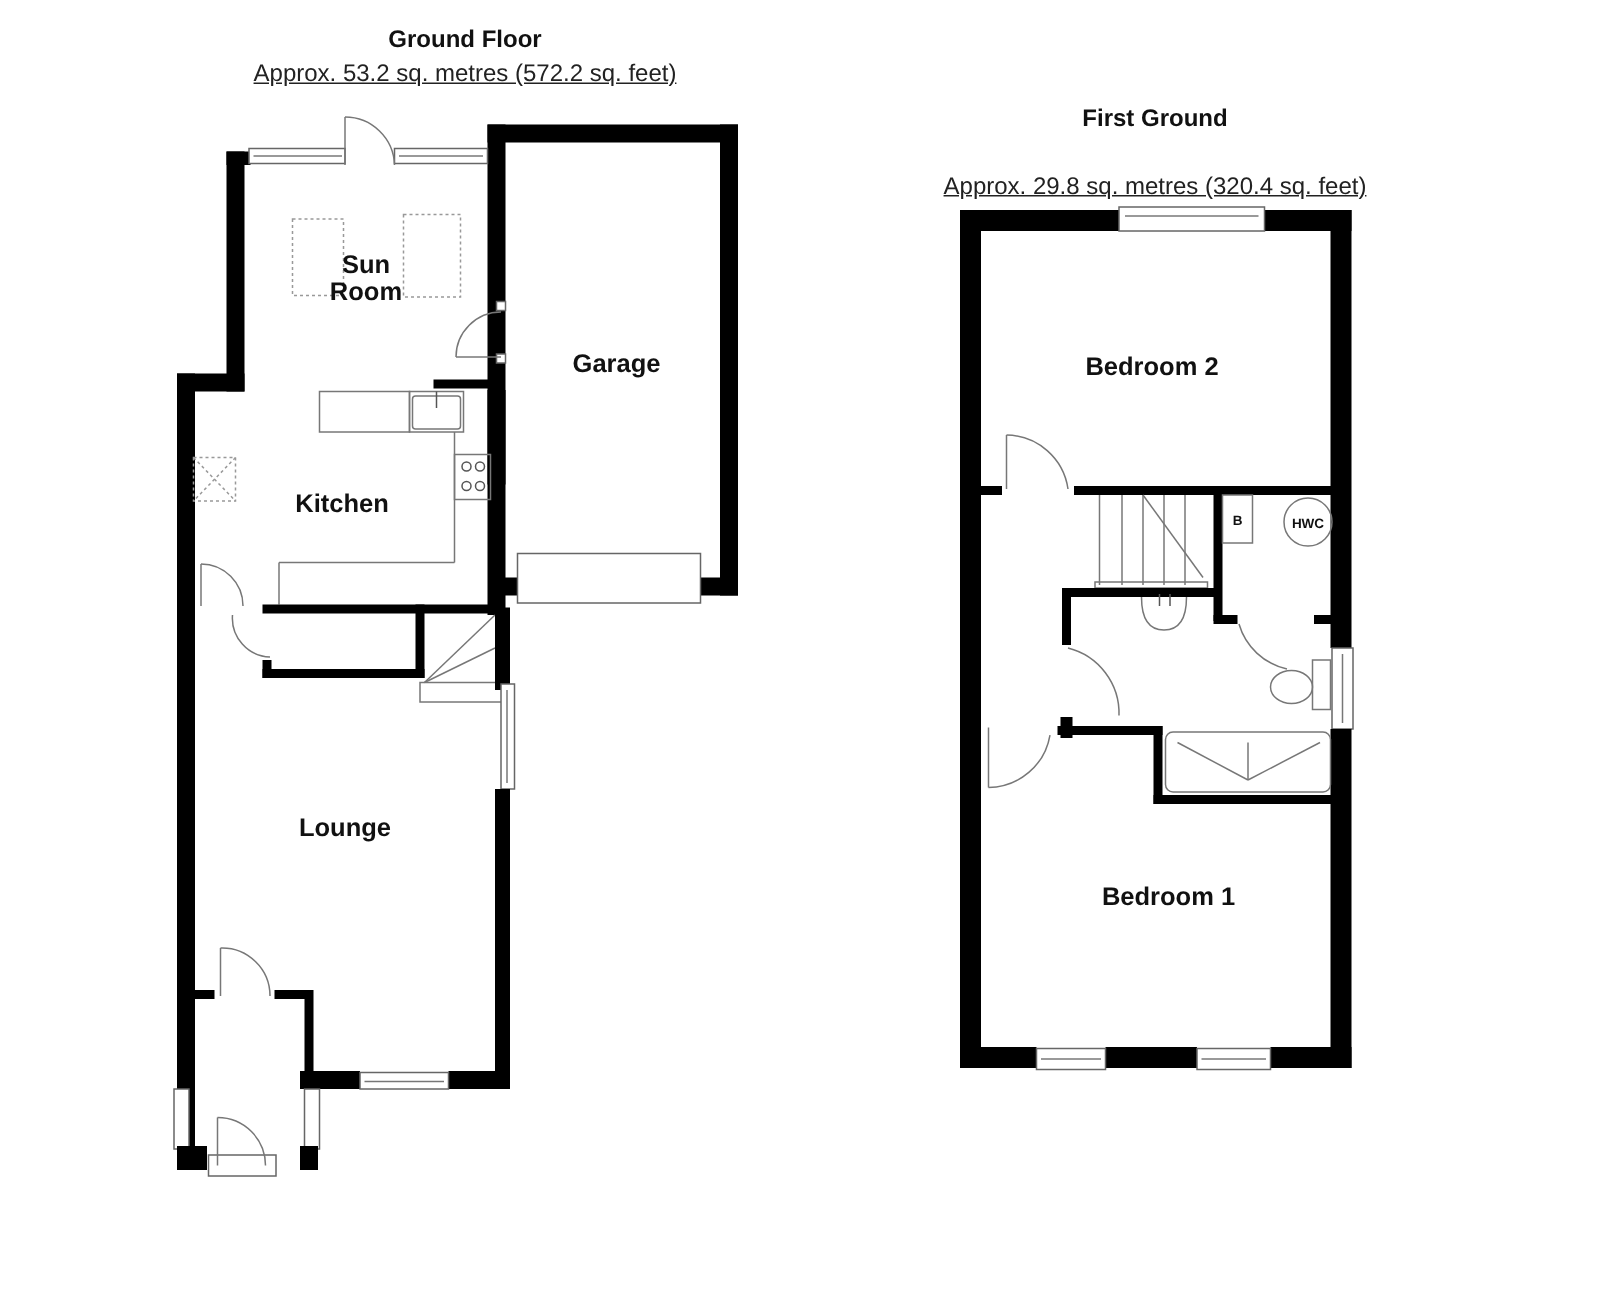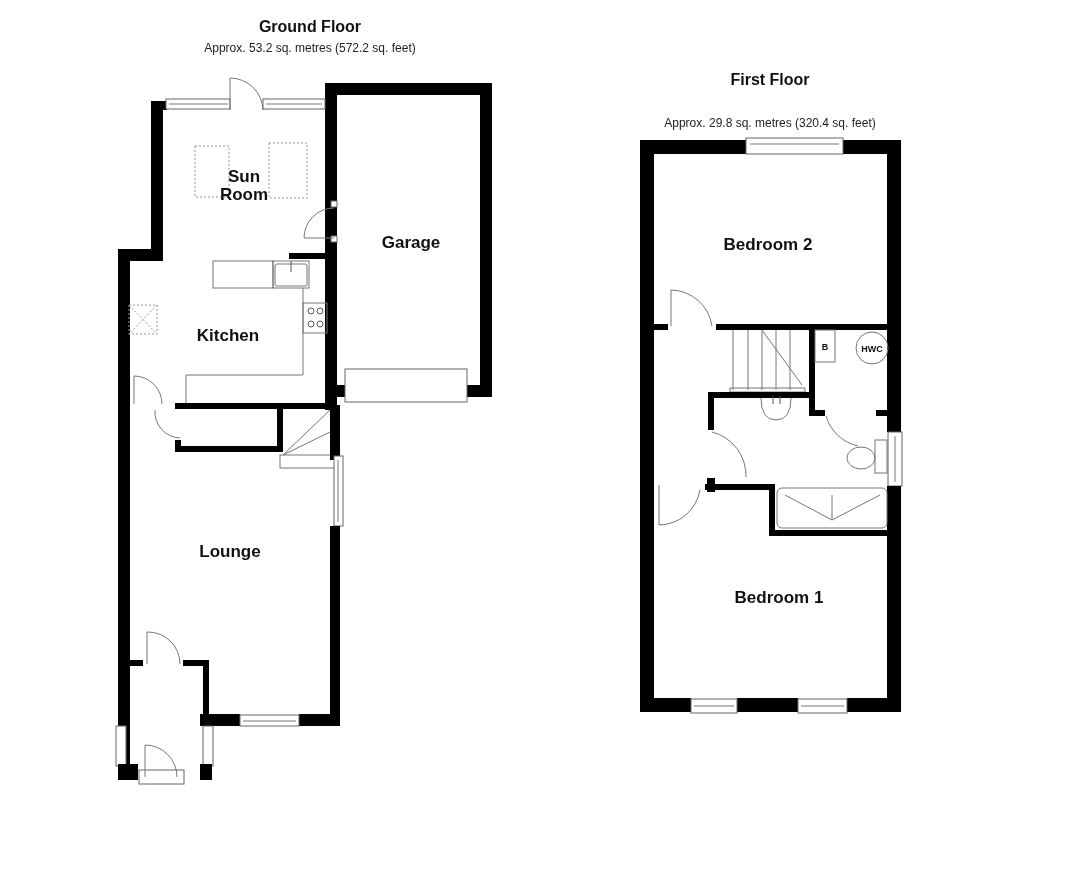--- a/index.html
+++ b/index.html
@@ -1,34 +1,34 @@
 <!DOCTYPE html>
 <html><head>
   <meta charset="utf-8">
   <style>
     html, body { margin: 0; padding: 0; background: #ffffff; }
     body { width: 1073px; height: 869px; position: relative; overflow: hidden; font-family: "Liberation Sans", sans-serif; color: #111; }
     .floor-title { position: absolute; text-align: center; font-weight: bold; font-size: 16px; color: #111; }
-    .floor-sub { position: absolute; text-align: center; font-size: 12px; color: #222; }
+    .floor-sub { position: absolute; text-align: center; font-size: 16px; color: #222; text-decoration: underline; }
     svg.plan { position: absolute; left: 0; top: 0; }
     .wall { fill: #000; }
     .thin { fill: none; stroke: #777; stroke-width: 1; }
     .thin-dark { fill: none; stroke: #555; stroke-width: 1; }
     .dash { fill: none; stroke: #999; stroke-width: 1; stroke-dasharray: 2 2; }
     .win { fill: #fff; stroke: #666; stroke-width: 1; }
     .room-label { font-family: "Liberation Sans", sans-serif; font-weight: bold; font-size: 17px; fill: #111; text-anchor: middle; }
     .small-label { font-family: "Liberation Sans", sans-serif; font-weight: bold; font-size: 9px; fill: #111; text-anchor: middle; }
   </style>
 </head>
 <body>
 
 <div class="floor-title" style="left:150px; top:18px; width:320px;">Ground Floor</div>
 <div class="floor-sub" style="left:150px; top:41px; width:320px;">Approx. 53.2 sq. metres (572.2 sq. feet)</div>
 
-<div class="floor-title" style="left:610px; top:71px; width:320px;">First Floor</div>
+<div class="floor-title" style="left:610px; top:71px; width:320px;">First Ground</div>
 <div class="floor-sub" style="left:610px; top:116px; width:320px;">Approx. 29.8 sq. metres (320.4 sq. feet)</div>
 
 <svg class="plan" width="1073" height="869" viewBox="0 0 1073 869" xmlns="http://www.w3.org/2000/svg">
 
   <g>
 
     <rect class="wall" x="151" y="101" width="12" height="160"></rect>
     <rect class="wall" x="151" y="101" width="16" height="9"></rect>
     <rect class="wall" x="325" y="83" width="12" height="240"></rect>
 

